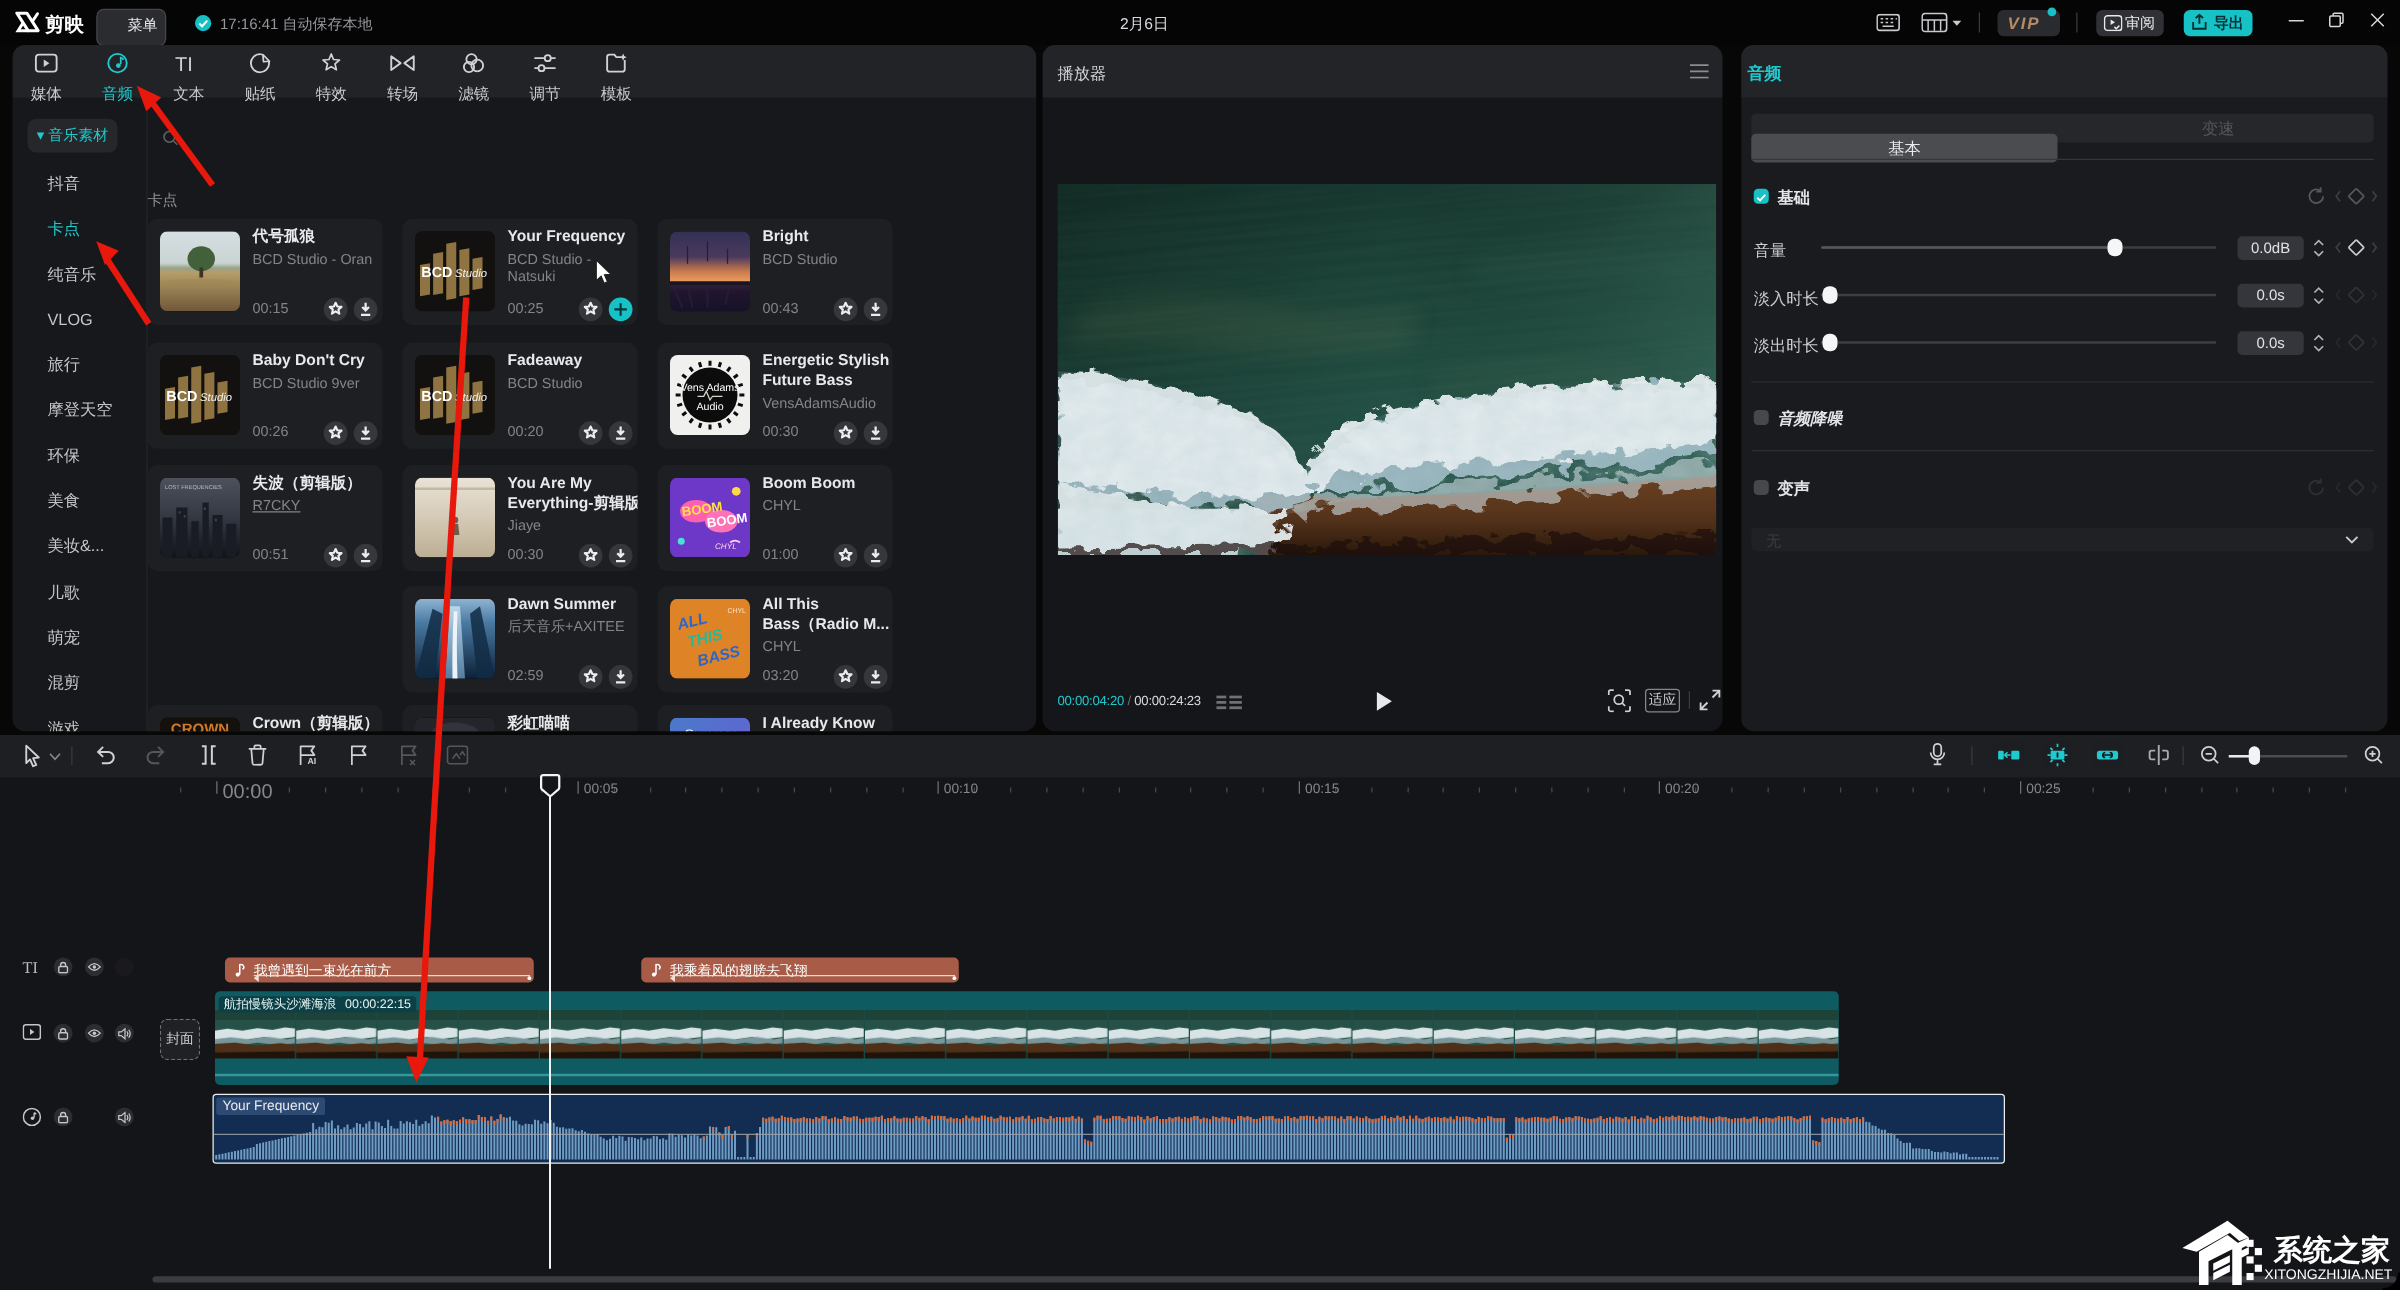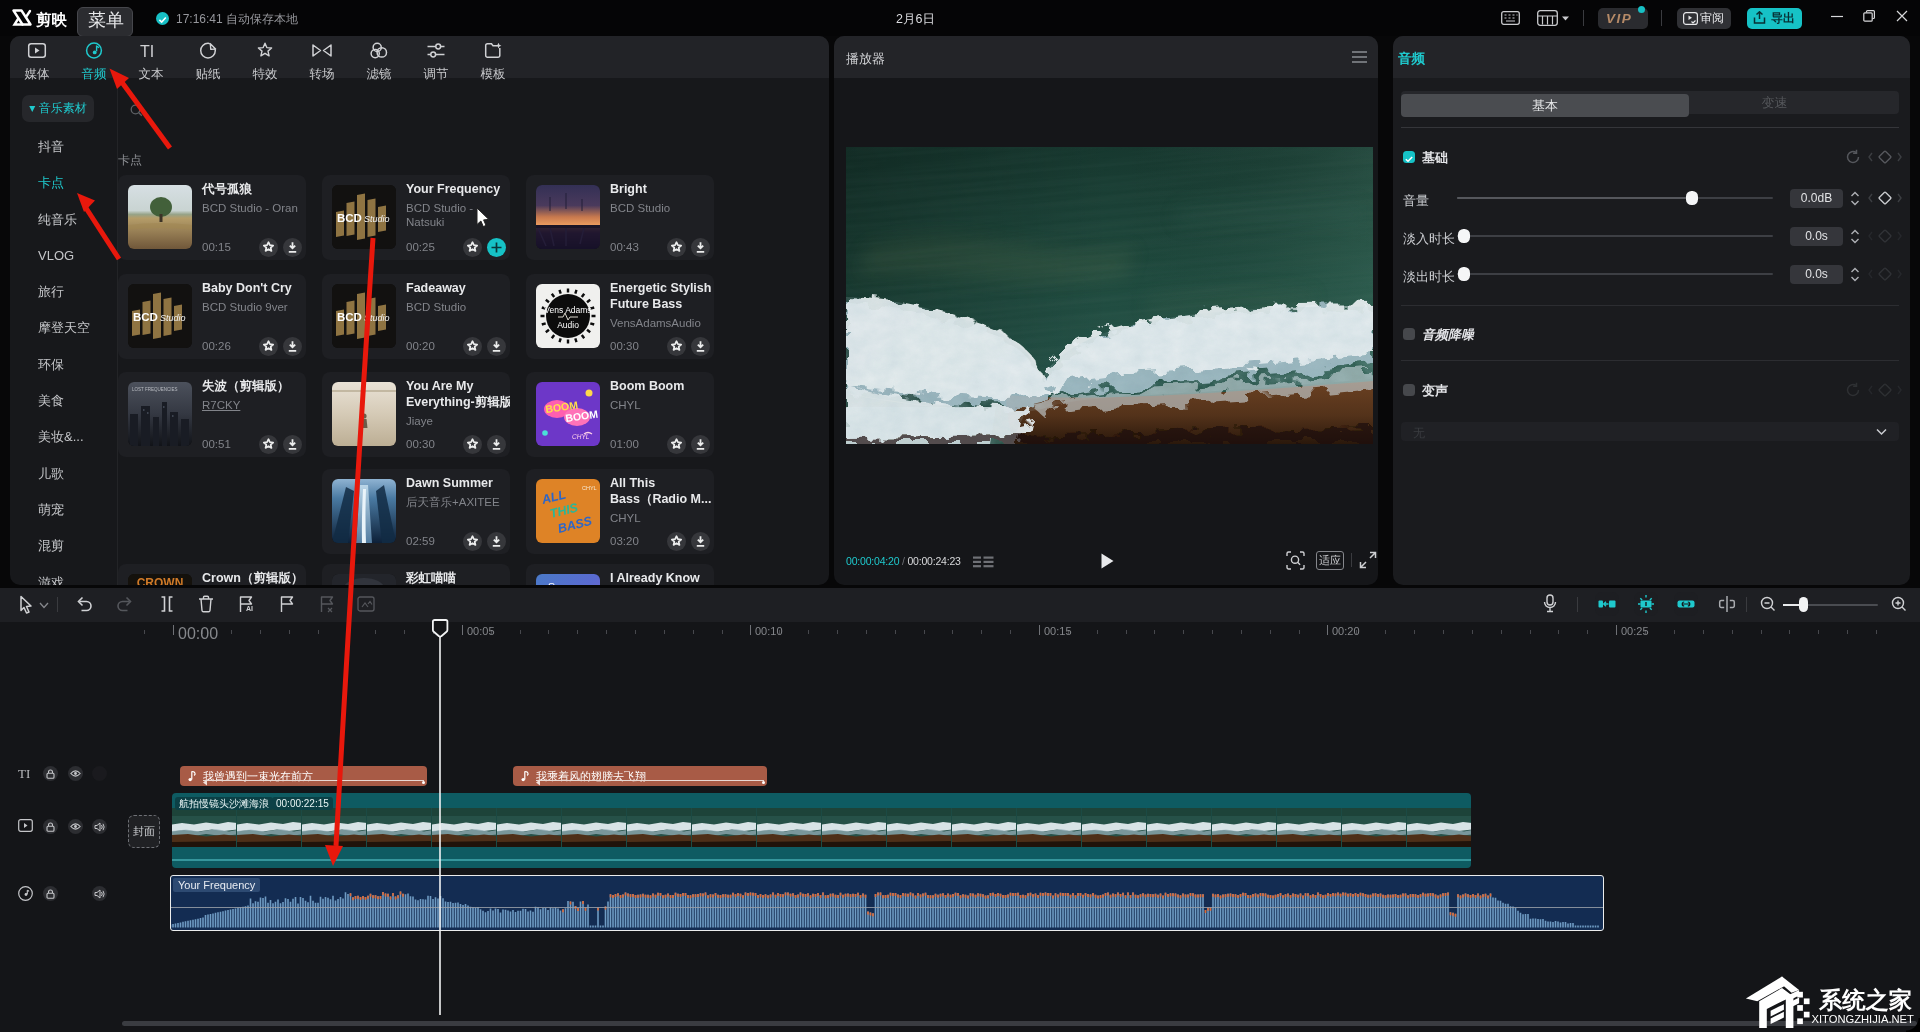--- a/index.html
+++ b/index.html
@@ -1,18 +1,18 @@
 <!DOCTYPE html>
 <html><head><meta charset="utf-8">
 <style>
 *{margin:0;padding:0;box-sizing:border-box;font-family:"Liberation Sans",sans-serif;}
 html,body{width:1920px;height:1032px;background:#070708;overflow:hidden;position:relative;}
 .abs{position:absolute;}
 #titlebar{left:0;top:0;width:1920px;height:36px;background:#050506;}
-#menubtn{left:77px;top:7px;width:56px;height:30px;background:#2b2c30;border:1px solid #46474c;border-radius:6px;color:#e8e9eb;font-size:18px;line-height:24px;padding-left:10px;}
+#menubtn{left:77px;top:7px;width:56px;height:30px;background:#2b2c30;border:1px solid #46474c;border-radius:6px;color:#e8e9eb;font-size:12px;line-height:24px;padding-left:24px;}
 #savedot{left:156px;top:12px;width:13px;height:13px;border-radius:50%;background:#17c0c5;}
 #savetxt{left:176px;top:11px;font-size:12px;color:#96979c;}
 #datetxt{left:896px;top:11px;font-size:12.5px;color:#dcdde0;}
 .panel{background:#17181b;border-radius:10px;}
 #leftpanel{left:10px;top:36px;width:819px;height:549px;overflow:hidden;}
 #tabstrip{left:0;top:0;width:819px;height:42px;background:#222327;}
 #playerpanel{left:834px;top:36px;width:544px;height:549px;background:#151619;overflow:hidden;border-radius:10px;}
 #playerhead{left:0;top:0;width:544px;height:42px;background:#232428;}
 #audiopanel{left:1393px;top:36px;width:517px;height:549px;background:#1a1b1e;overflow:hidden;border-radius:10px;}
 #audiohead{left:0;top:0;width:517px;height:42px;background:#232428;}
@@ -577,21 +577,21 @@
   <div class="abs" style="left:517px;top:517px;width:1px;height:14px;background:#3a3b3f"></div>
   <svg class="abs" style="left:525px;top:515px" width="18" height="18" viewBox="0 0 18 18">
       <path d="M11 1.5 h5.5 v5.5 M16 2 l-5 5 M7 16.5 h-5.5 v-5.5 M2 16 l5 -5" stroke="#cfd0d3" stroke-width="1.5" fill="none"></path>
     </svg>
 </div>
 
 <div id="audiopanel" class="abs">
   <div id="audiohead" class="abs"></div>
   <div class="abs" style="left:5px;top:14px;font-size:13.5px;color:#1fc9cd;font-weight:700;">音频</div>
   <div class="abs" style="left:8px;top:55px;width:498px;height:23px;background:#26272b;border-radius:4px;"></div>
-  <div class="abs" style="left:8px;top:58px;width:288px;height:23px;background:#4a4c50;border-radius:4px;color:#e8e9ea;font-size:13px;line-height:23px;text-align:center;">基本</div>
+  <div class="abs" style="left:8px;top:71px;width:245px;height:23px;background:#4a4c50;border-radius:4px;color:#e8e9ea;font-size:13px;line-height:23px;text-align:center;">基本</div>
   <div class="abs" style="left:257px;top:55px;width:249px;height:23px;color:#55575b;font-size:13px;line-height:23px;text-align:center;">变速</div>
   <div class="abs" style="left:8px;top:91px;width:498px;height:1px;background:#35363a;"></div>
 <div class="abs" style="left:10px;top:115px;width:12px;height:12px;background:#16c2c6;border-radius:3.5px;"><svg width="12" height="12" viewBox="0 0 12 12">
         <path d="M2.8 6.2 L5 8.3 L9.2 3.9" stroke="#fff" stroke-width="1.5" fill="none"></path>
       </svg></div>
     <div class="abs" style="left:29px;top:113px;font-size:13px;font-weight:700;color:#e4e5e8;">基础</div>
     <svg class="abs" style="left:452px;top:113px" width="16" height="16" viewBox="0 0 16 16">
       <path d="M13.5 8 a5.5 5.5 0 1 1 -2.2 -4.4" stroke="#55575c" stroke-width="1.5" fill="none"></path>
       <path d="M11.5 0.8 v3.4 h-3.4" fill="none" stroke="#55575c" stroke-width="1.5"></path>
     </svg>

